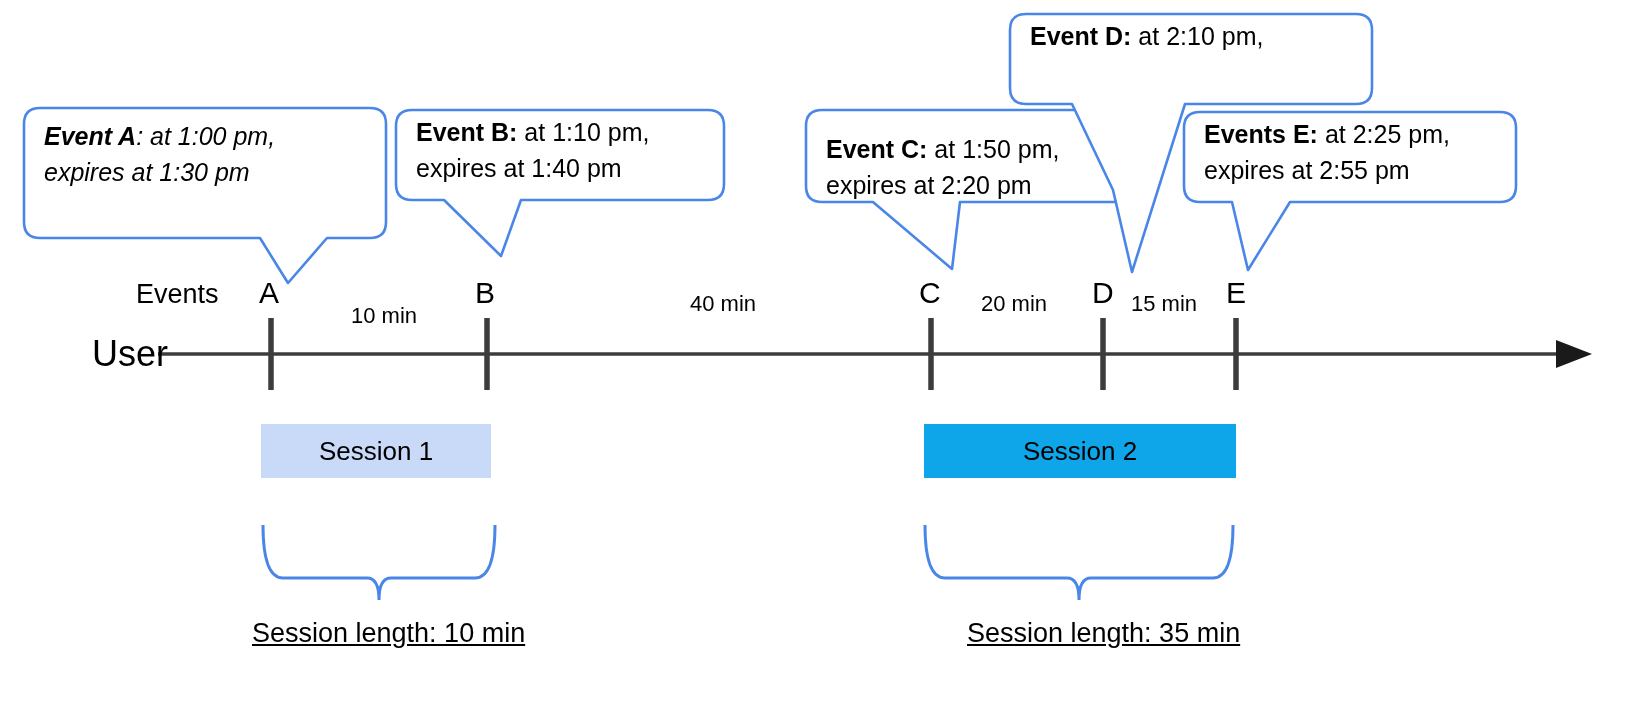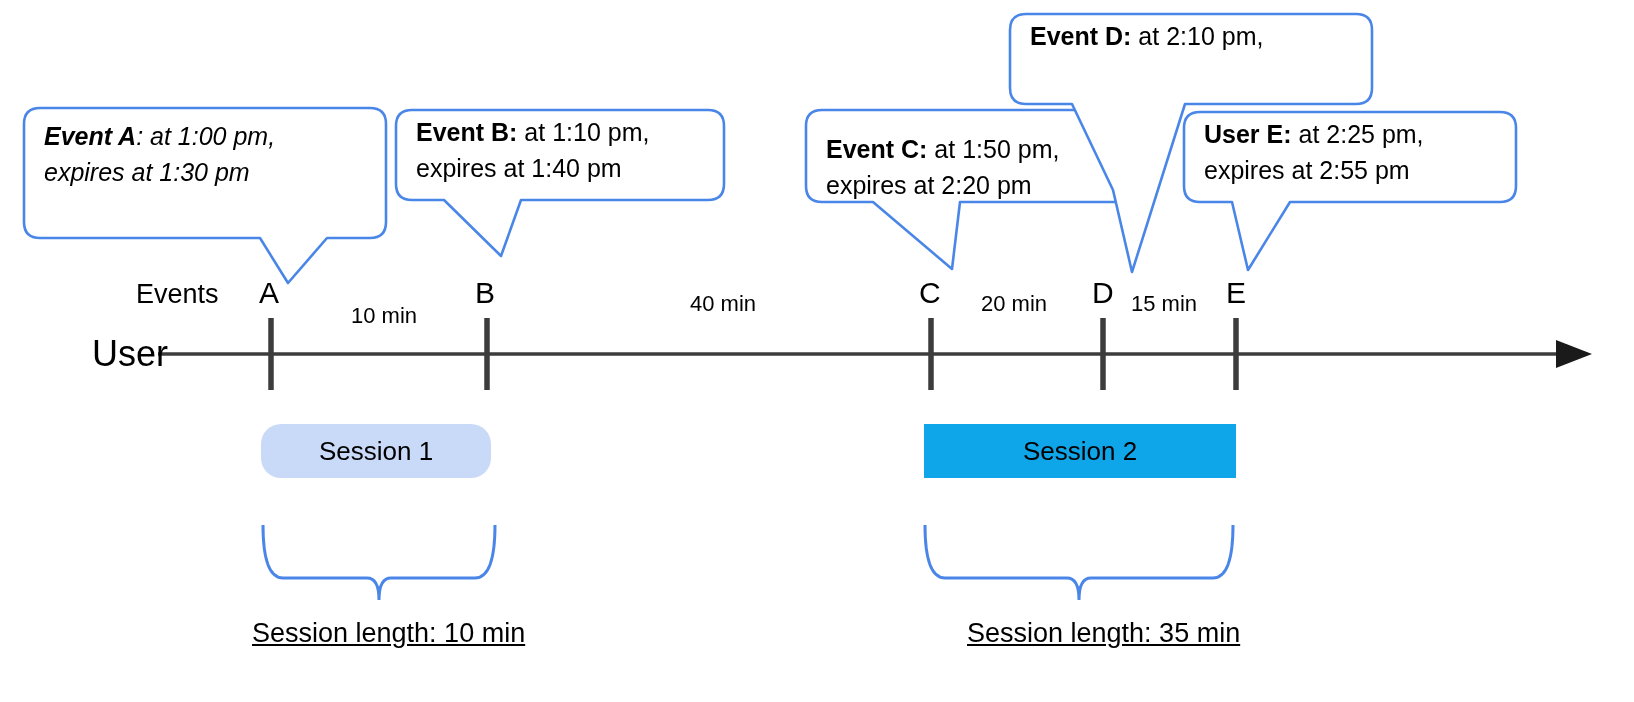--- a/index.html
+++ b/index.html
@@ -136,40 +136,40 @@
   <div class="callout-box" style="left:806px; top:117px; width:328px;margin-top:8px;">
     <div><span class="ev-name">Event C</span><span class="ev-name">:</span><span> at 1:50 pm,</span></div>
     <div>expires at 2:20 pm</div>
   </div>
 
   <div class="callout-box" style="left:1010px; top:12px; width:362px;">
     <div><span class="ev-name">Event D</span><span class="ev-name">:</span><span> at 2:10 pm,</span></div>
   </div>
 
   <div class="callout-box" style="left:1184px; top:110px; width:332px;">
-    <div><span class="ev-name">User E</span><span class="ev-name">:</span><span> at 2:25 pm,</span></div>
+    <div><span class="ev-name">Events E</span><span class="ev-name">:</span><span> at 2:25 pm,</span></div>
     <div>expires at 2:55 pm</div>
   </div>
 
   <div class="user-label" style="left:60px; top:333px;margin-left:32px;">User</div>
 
   <div class="axis-text" style="left:136px; top:279px;">Events</div>
 
   <div class="marker-letter" style="left:259px; top:276px;">A</div>
   <div class="marker-letter" style="left:475px; top:276px;">B</div>
   <div class="marker-letter" style="left:919px; top:276px;">C</div>
   <div class="marker-letter" style="left:1092px; top:276px;">D</div>
   <div class="marker-letter" style="left:1226px; top:276px;">E</div>
 
   <div class="gap-label" style="left:351px; top:291px;margin-top:12px;">10 min</div>
   <div class="gap-label" style="left:690px; top:291px;">40 min</div>
   <div class="gap-label" style="left:981px; top:291px;">20 min</div>
   <div class="gap-label" style="left:1131px; top:291px;">15 min</div>
 
-  <div class="session-bar" style="left:261px; top:424px; width:230px; height:54px; background:#c9daf8;border-radius:20px;">
+  <div class="session-bar" style="left:261px; top:424px; width:230px; height:54px; background:#c9daf8;">
     <span>Session 1</span>
   </div>
 
   <div class="session-bar" style="left:924px; top:424px; width:312px; height:54px; background:#0ea5e9;">
     <span>Session 2</span>
   </div>
 
   <div class="session-length" style="left:252px; top:618px;">Session length: 10 min</div>
   <div class="session-length" style="left:967px; top:618px;">Session length: 35 min</div>
 

